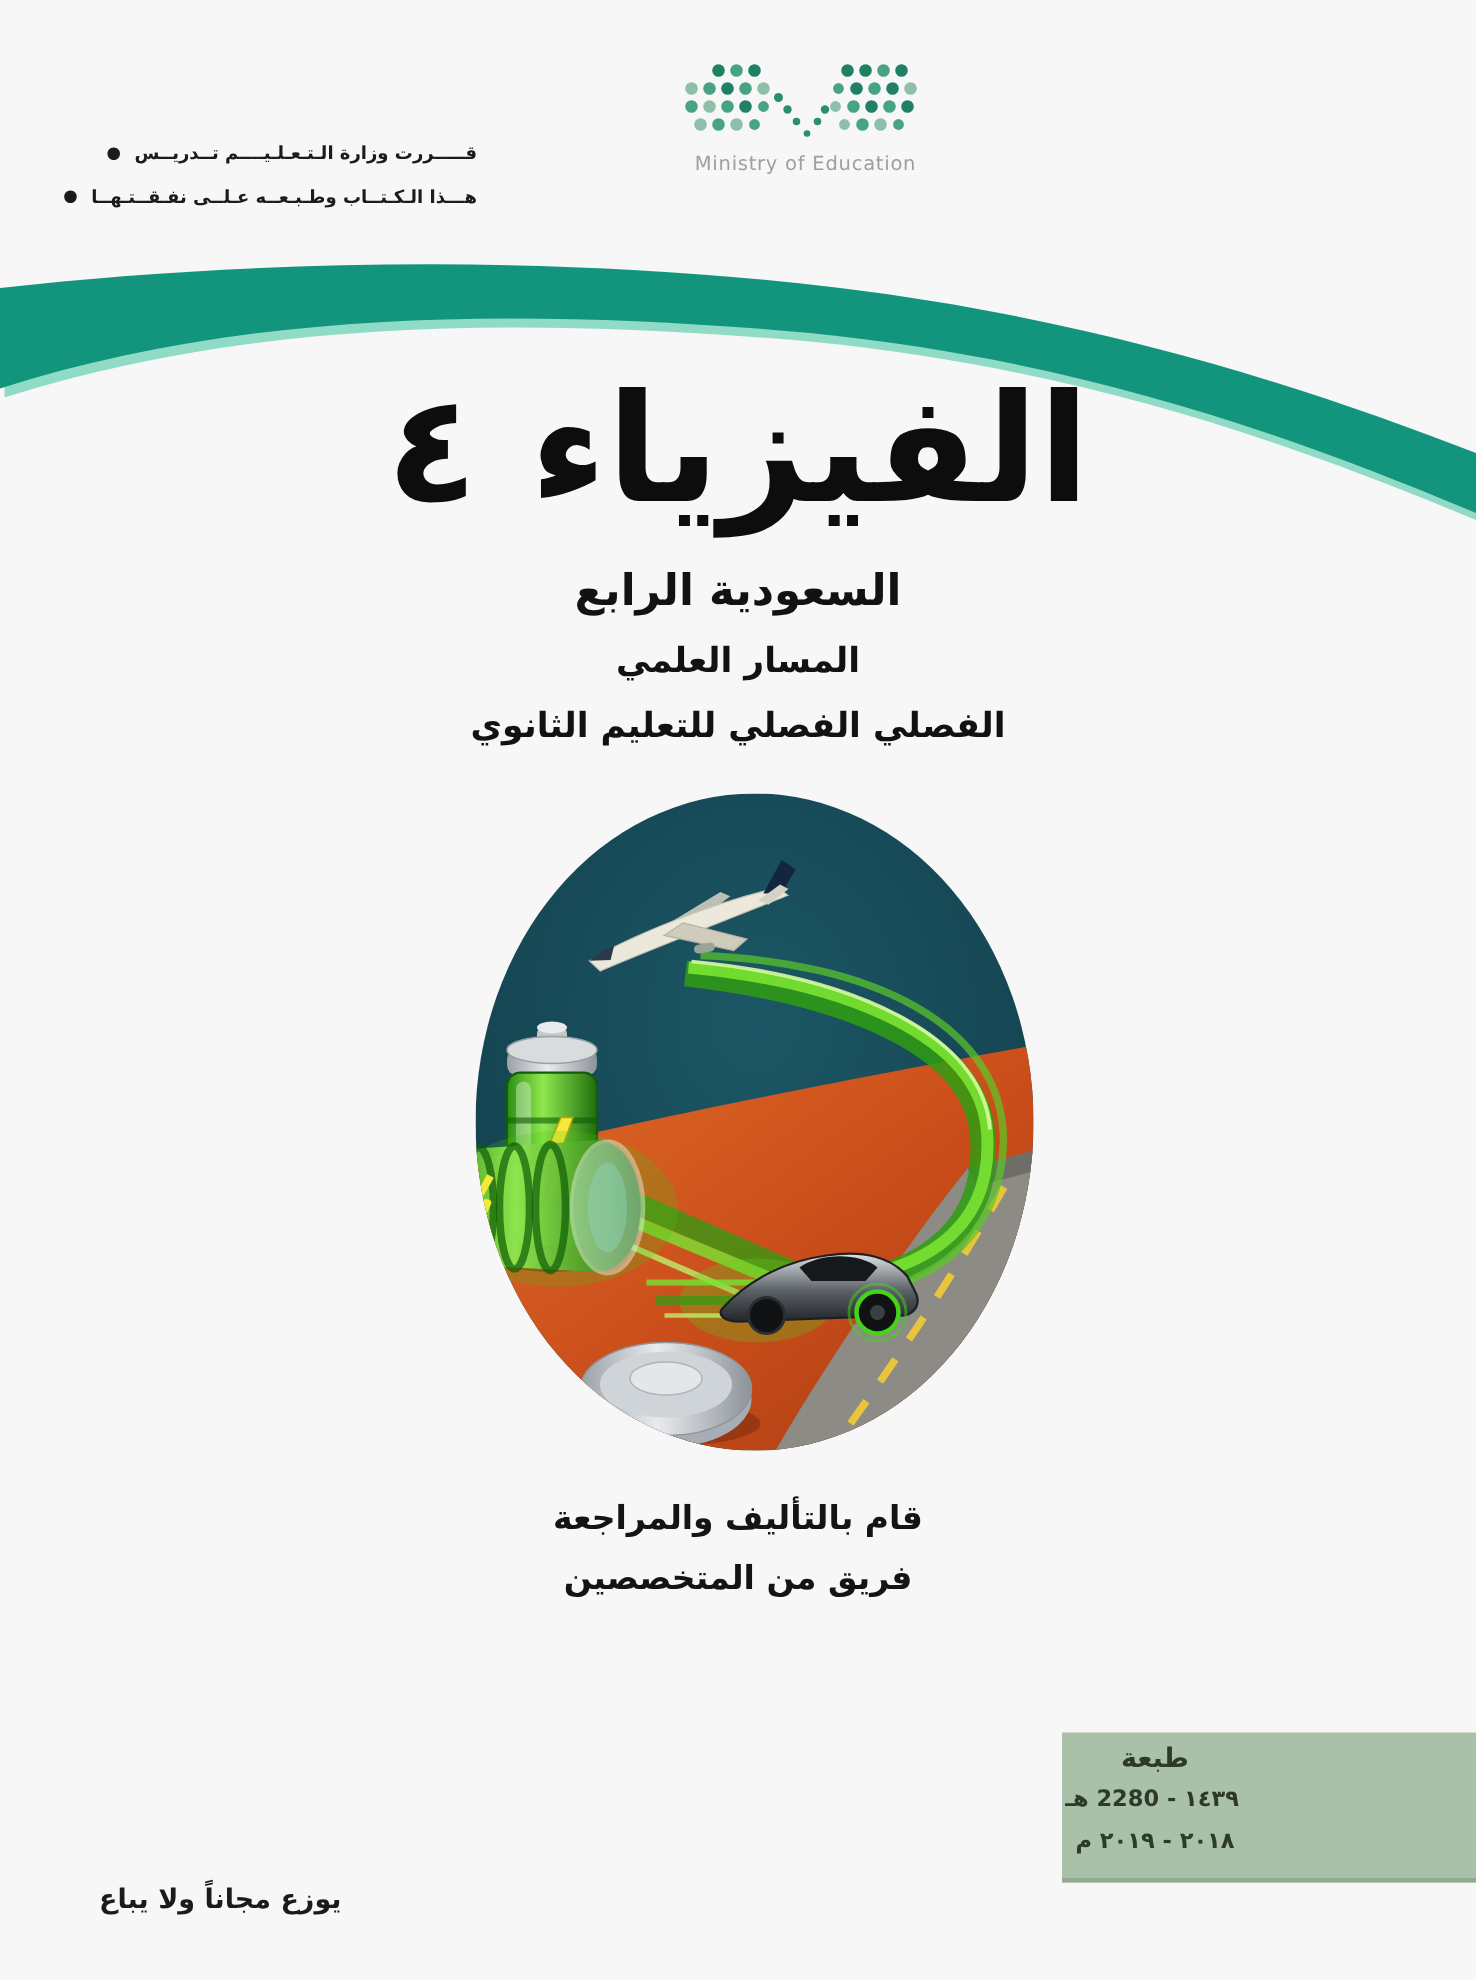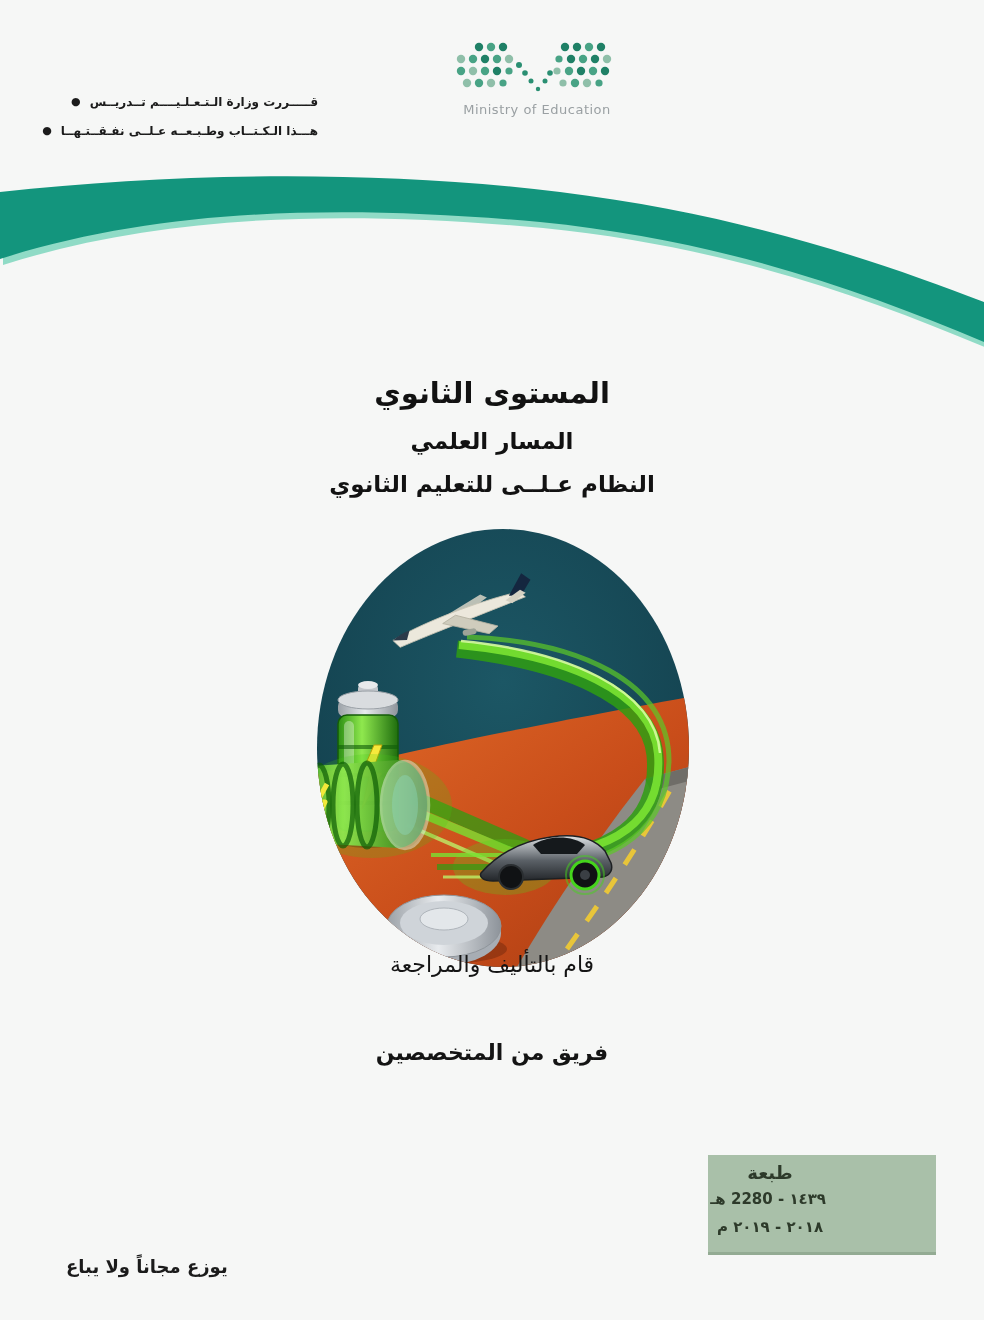--- a/index.html
+++ b/index.html
@@ -34,27 +34,27 @@
   }
   .level{position:absolute;top:376px;left:0;width:100%;text-align:center;direction:rtl;
     font-size:29px;font-weight:bold;color:#121212;}
   .track{position:absolute;top:428px;left:0;width:100%;text-align:center;direction:rtl;
     font-size:23px;font-weight:bold;color:#121212;}
   .system{position:absolute;top:471px;left:0;width:100%;text-align:center;direction:rtl;
     font-size:23px;font-weight:bold;color:#121212;}
   
   .oval{position:absolute;top:529px;left:317px;width:372px;height:438px;}
   
-  .credit1{position:absolute;top:952px;left:0;width:100%;text-align:center;direction:rtl;
-    font-size:22px;font-weight:normal;color:#141414;}
+  .credit1{position:absolute;top:1000px;left:0;width:100%;text-align:center;direction:rtl;
+    font-size:22px;font-weight:bold;color:#141414;}
   .credit2{position:absolute;top:1040px;left:0;width:100%;text-align:center;direction:rtl;
     font-size:22px;font-weight:bold;color:#141414;}
   
   .edition{
-    position:absolute;top:1155px;left:708px;width:228px;height:100px;
+    position:absolute;top:1155px;left:708px;width:276px;height:100px;
     background:#a9c0a9;border-bottom:3px solid #93ab93;box-sizing:border-box;padding-left:24px;
   }
   .edition-col{
     position:absolute;top:6px;left:6px;width:112px;text-align:center;direction:rtl;
     color:#2d3a2a;font-weight:bold;
   }
   .edition-col .ed-label{font-size:18px;line-height:24px;}
   .edition-col .ed-year{font-size:15px;line-height:28px;white-space:nowrap;}
   
   .distribution{
@@ -127,23 +127,24 @@
         <circle cx="110" cy="43" r="3.6" fill="#8fbfa9"></circle>
           <circle cx="122" cy="43" r="4.2" fill="#48a385"></circle>
           <circle cx="134" cy="43" r="4.2" fill="#8fbfa9"></circle>
           <circle cx="146" cy="43" r="3.6" fill="#48a385"></circle>
       </g>
     </svg>
     <div class="moe-en">Ministry of Education</div>
   </div>
 
 
-  <div class="level">المستوى الثانوي</div>
+  <div class="book-title">الفيزياء ٤</div>
+  <div class="level">السعودية الرابع</div>
   <div class="track">المسار العلمي</div>
-  <div class="system">النظام عـلــى للتعليم الثانوي</div>
+  <div class="system">الفصلي الفصلي للتعليم الثانوي</div>
 
   <svg class="oval" viewBox="0 0 372 438" aria-hidden="true">
     <defs>
       <radialGradient id="sky" cx="50%" cy="35%" r="80%">
         <stop offset="0%" stop-color="#1c5765"></stop>
           <stop offset="100%" stop-color="#113b48"></stop>
       </radialGradient>
       <linearGradient id="floor" x1="0" y1="0" x2="1" y2="1">
         <stop offset="0%" stop-color="#e06a28"></stop>
           <stop offset="55%" stop-color="#c94d1a"></stop>

